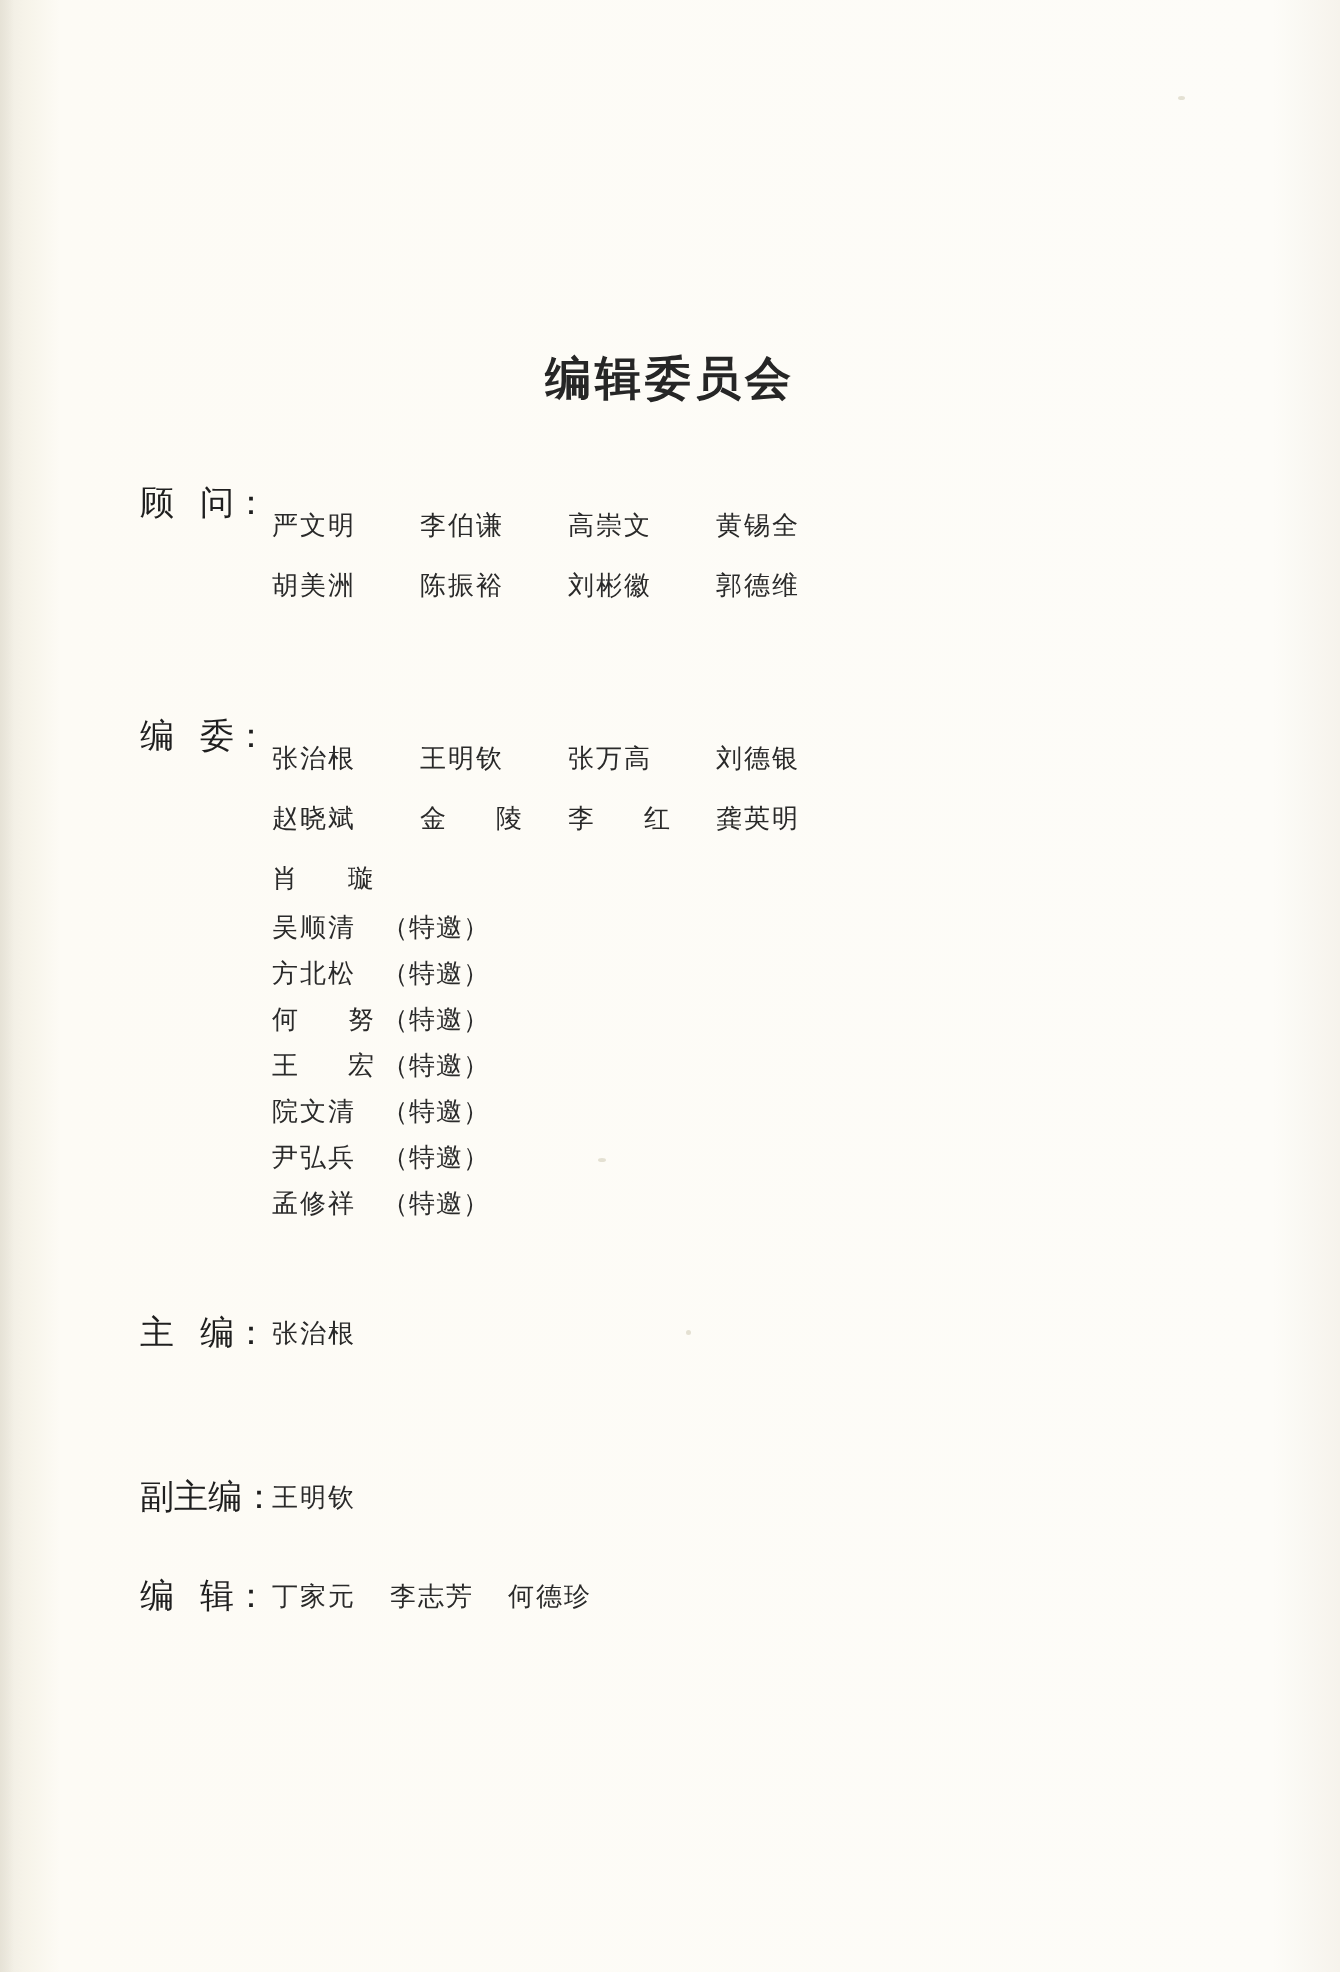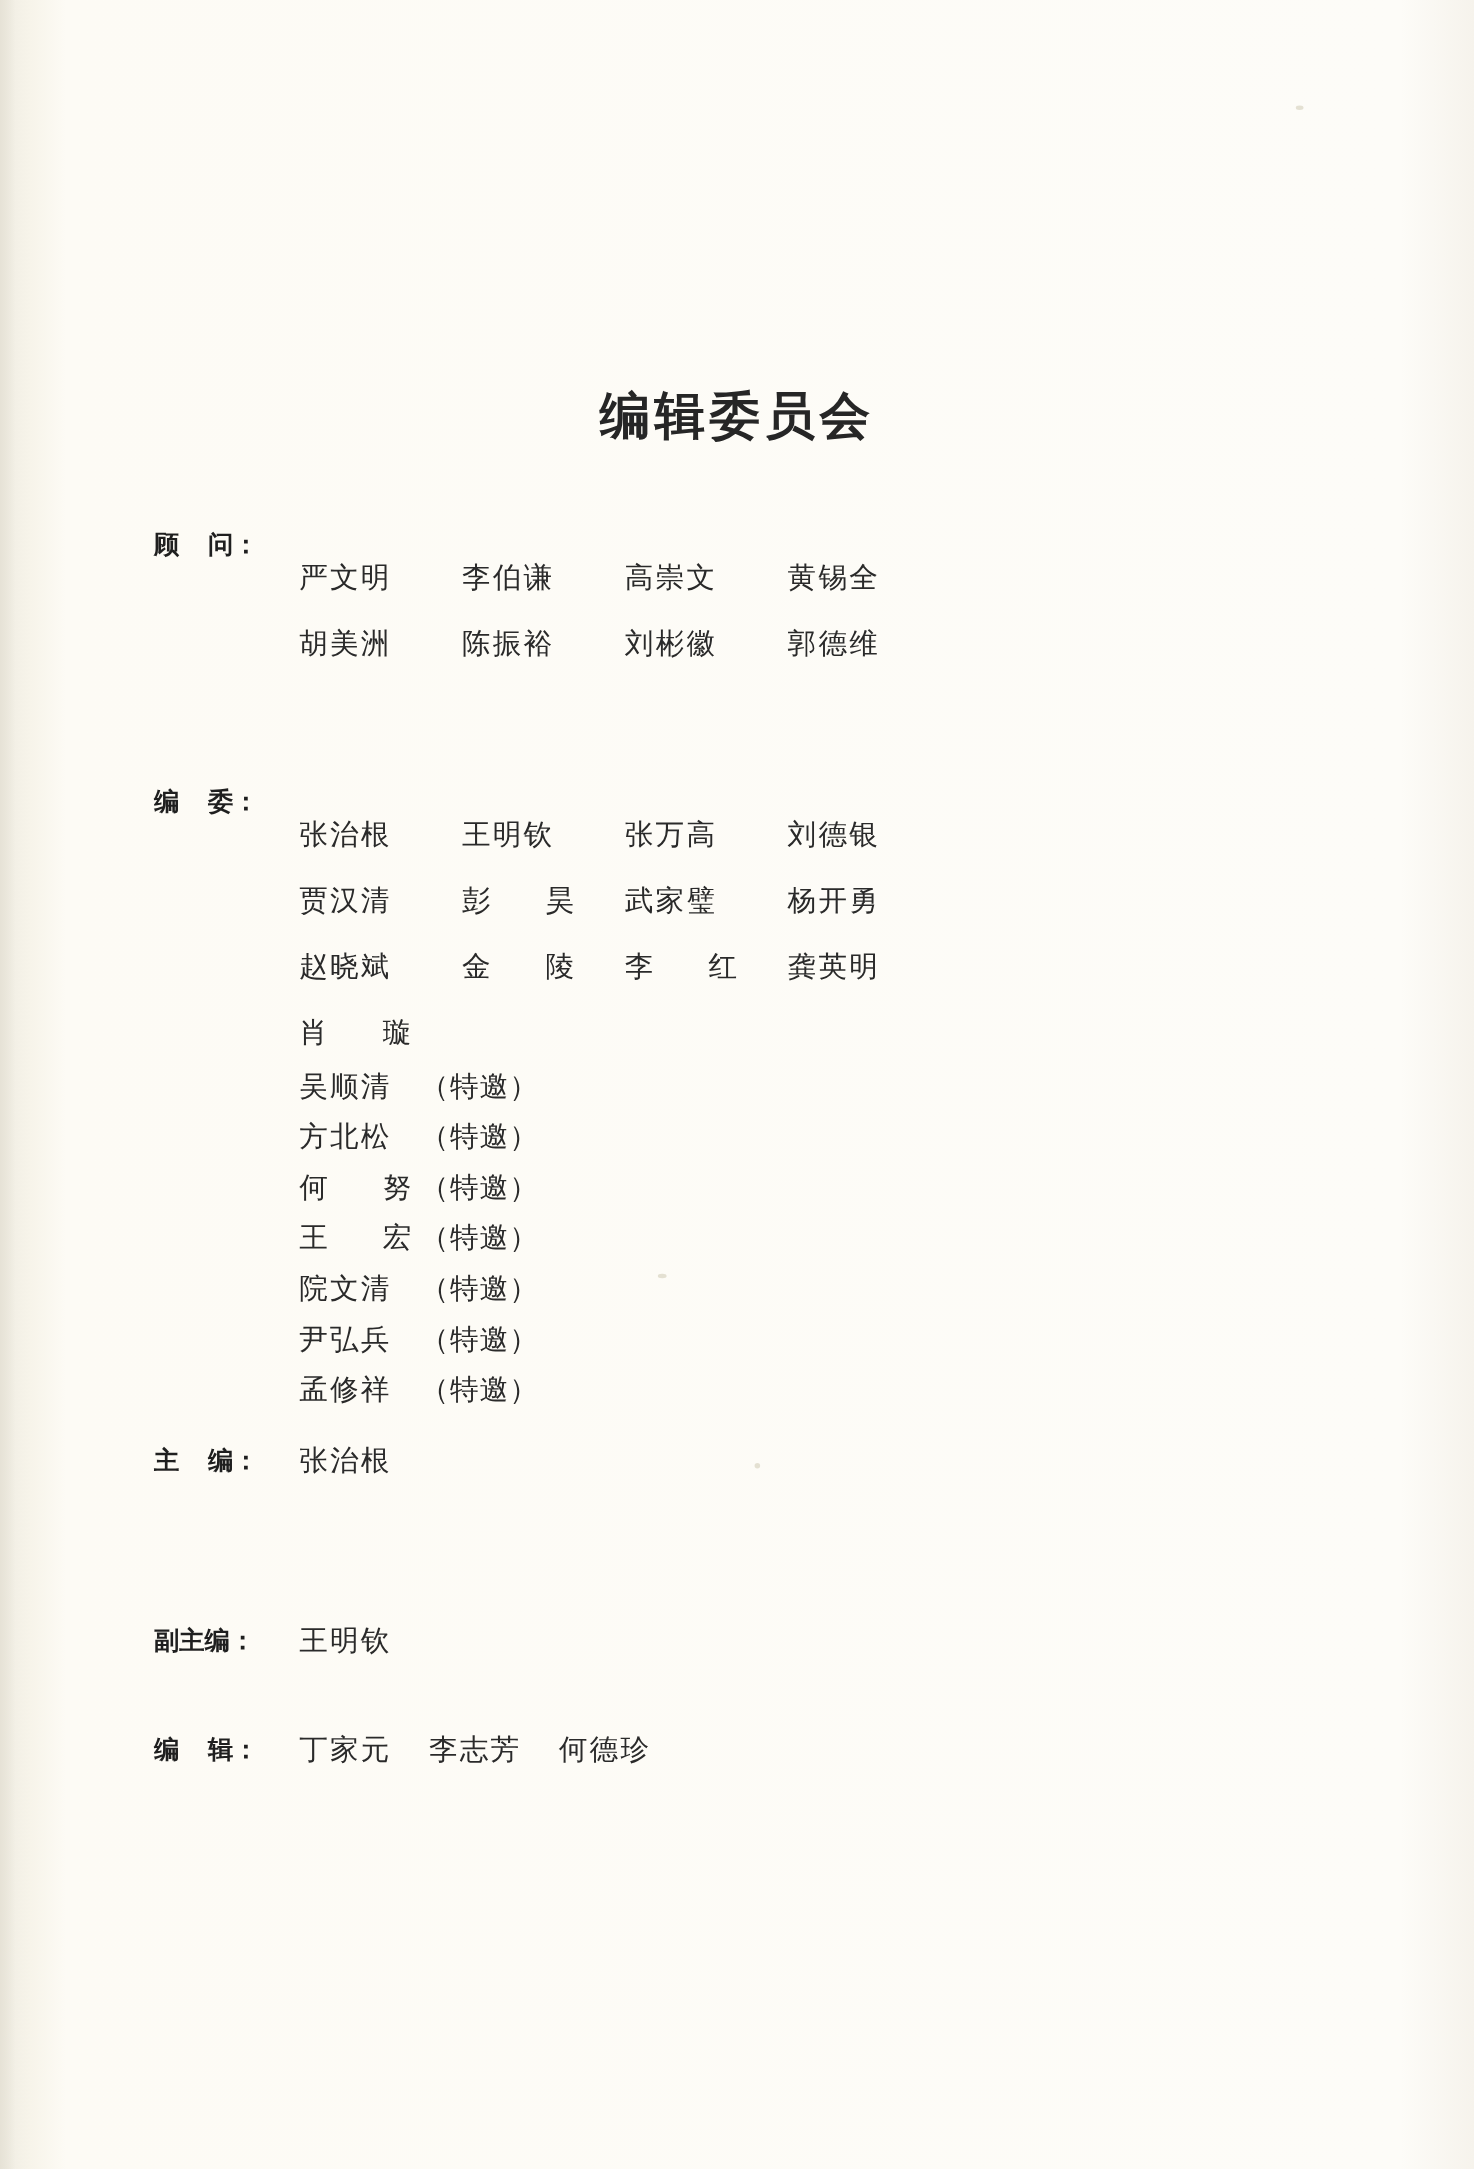--- a/index.html
+++ b/index.html
@@ -56,22 +56,22 @@
   }
 
   .section {
     position: absolute;
     display: flex;
     align-items: flex-start;
   }
   .sec-label {
     width: 132px;
     flex: 0 0 132px;
-    font-size: 23px;
-    font-weight: bold;
+    font-size: 34px;
+    font-weight: normal;
     color: #1f1f1f;
     letter-spacing: 0px;
     white-space: nowrap;
   }
   .sec-label .sp {
     display: inline-block;
     width: 26px;
   }
   .sec-body {
     flex: 1 1 auto;
@@ -180,26 +180,20 @@
         <span>编</span><span class="sp"></span><span>委</span><span>：</span>
       </div>
       <div class="sec-body">
         <div class="name-row">
           <div class="cell"><span class="n3">张治根</span></div>
           <div class="cell"><span class="n3">王明钦</span></div>
           <div class="cell"><span class="n3">张万高</span></div>
           <div class="cell"><span class="n3">刘德银</span></div>
         </div>
         <div class="name-row">
-          <div class="cell"><span class="n3">贾汉清</span></div>
-          <div class="cell"><span class="n2">彭昊</span></div>
-          <div class="cell"><span class="n3">武家璧</span></div>
-          <div class="cell"><span class="n3">杨开勇</span></div>
-        </div>
-        <div class="name-row">
           <div class="cell"><span class="n3">赵晓斌</span></div>
           <div class="cell"><span class="n2">金陵</span></div>
           <div class="cell"><span class="n2">李红</span></div>
           <div class="cell"><span class="n3">龚英明</span></div>
         </div>
         <div class="name-row">
           <div class="cell"><span class="n2">肖璇</span></div>
         </div>
 
         <div class="single-row" style="margin-top:18px;">

